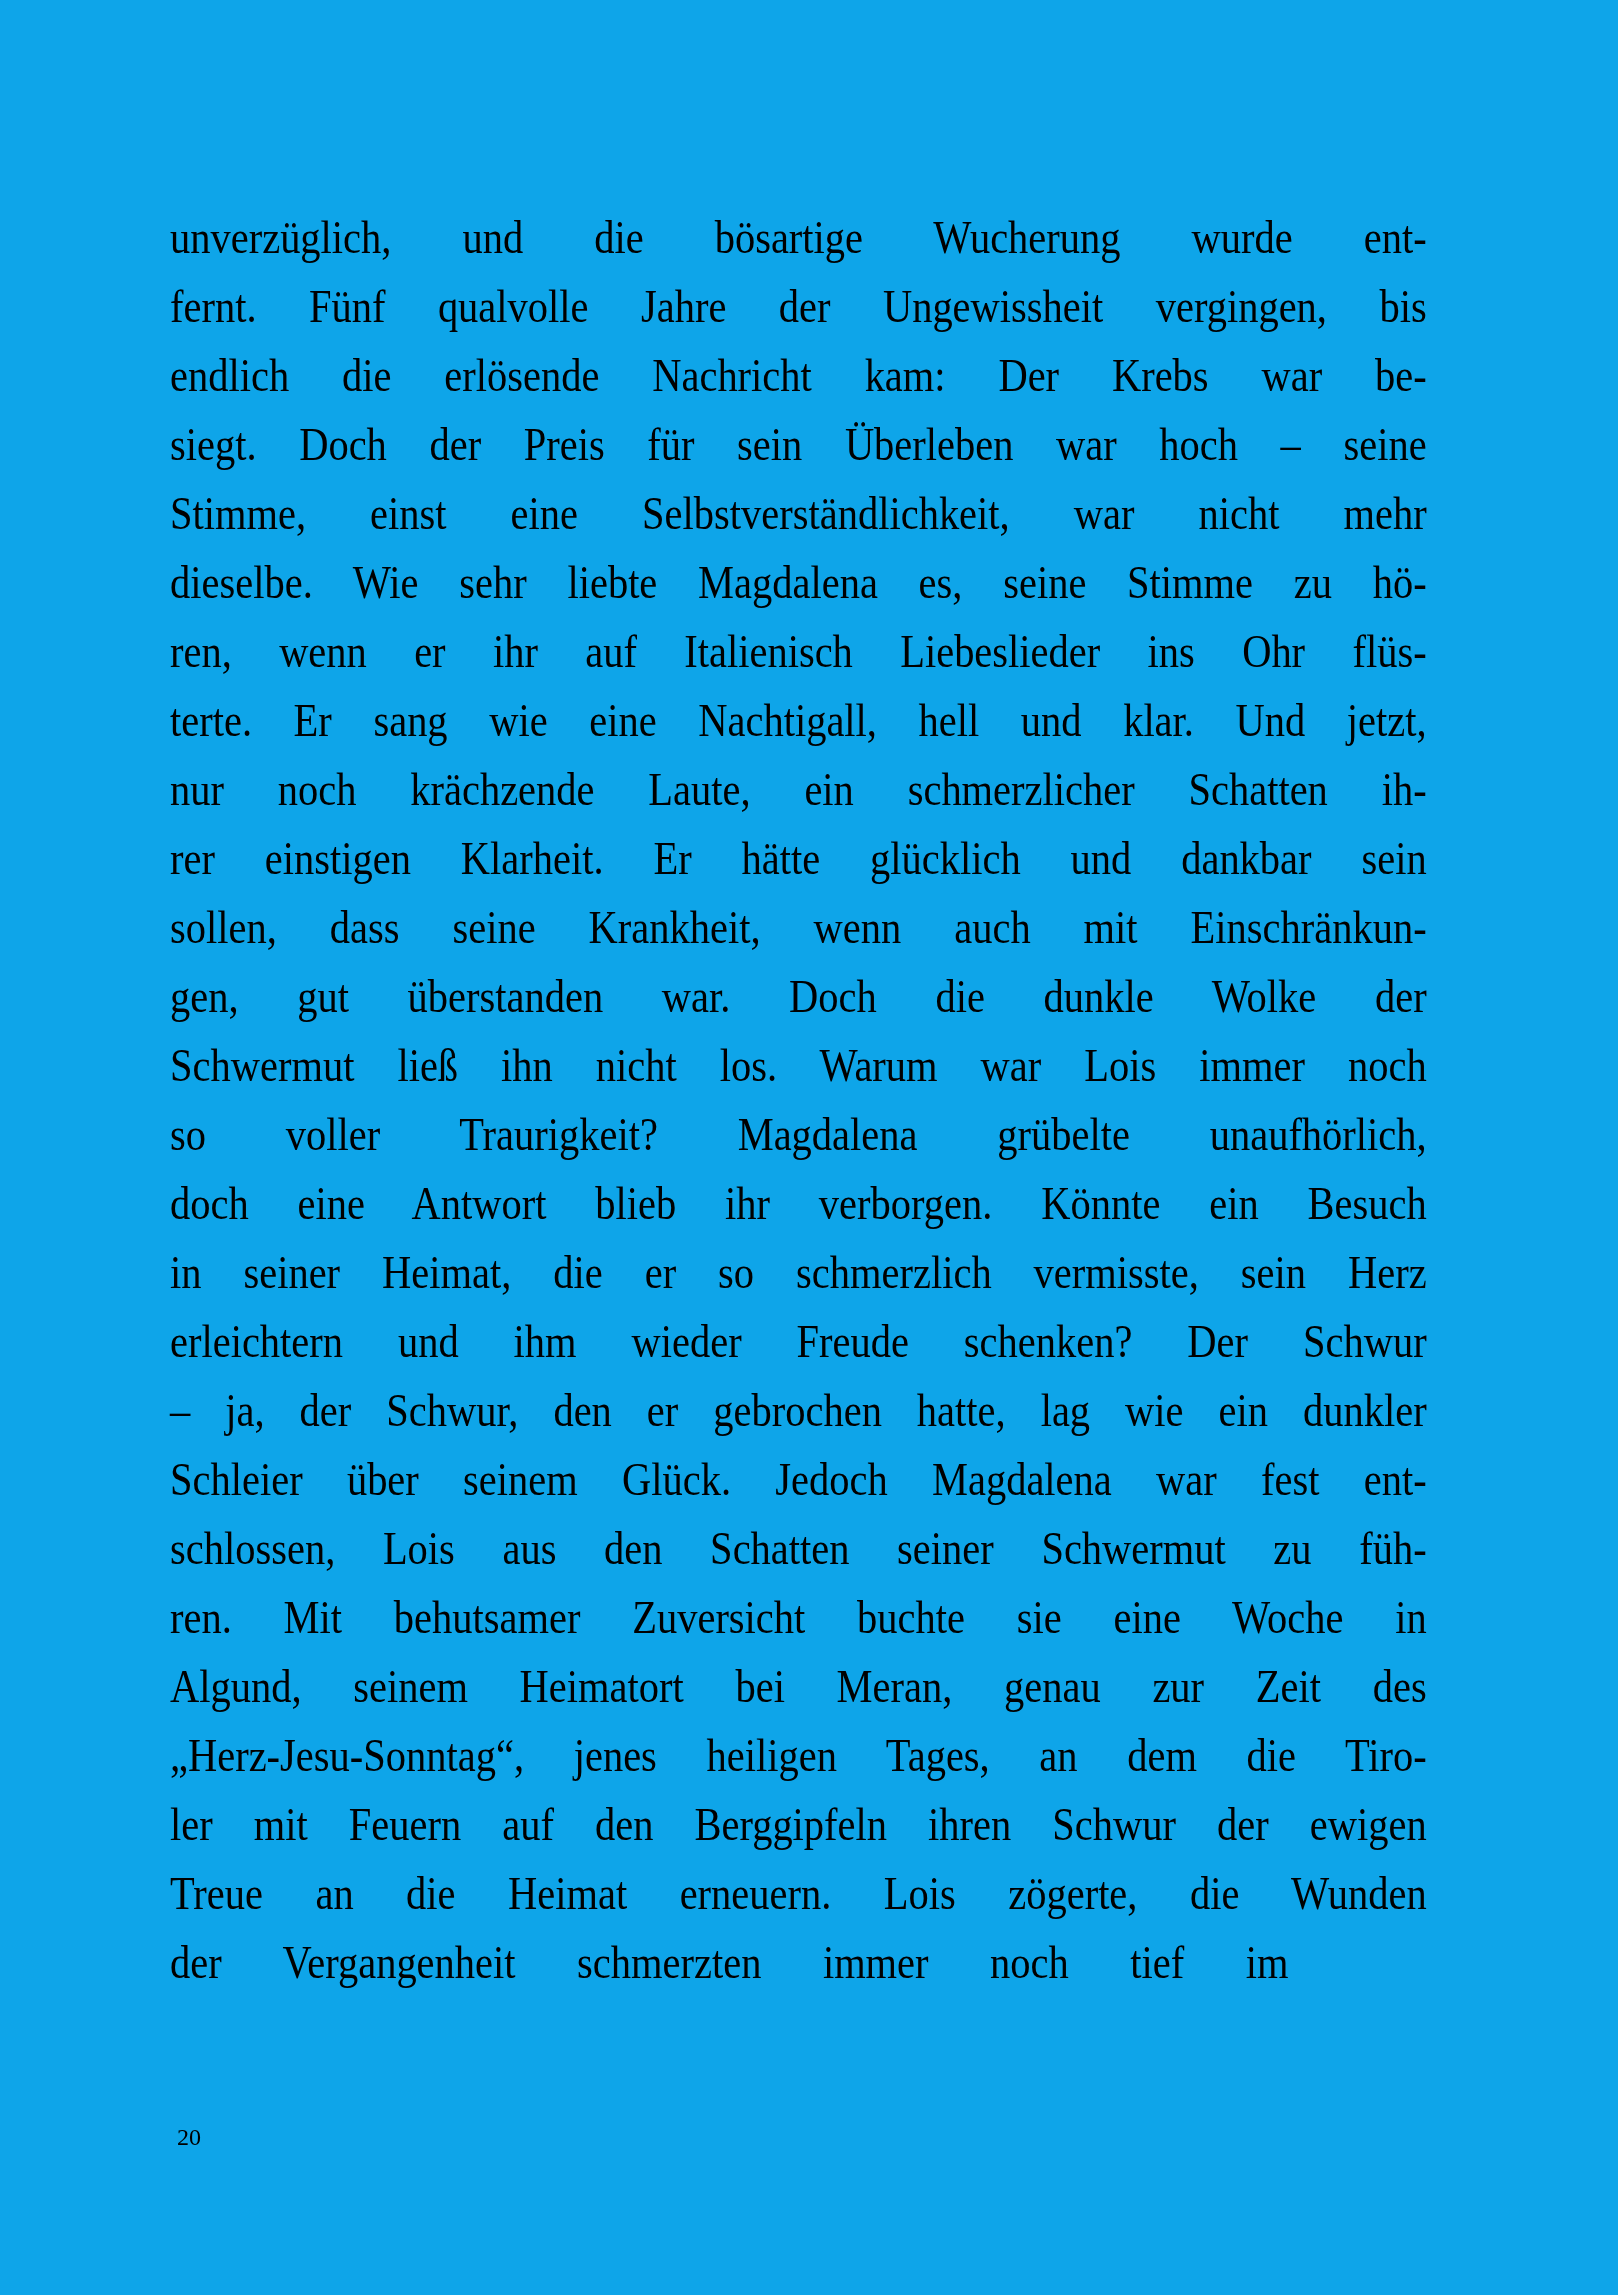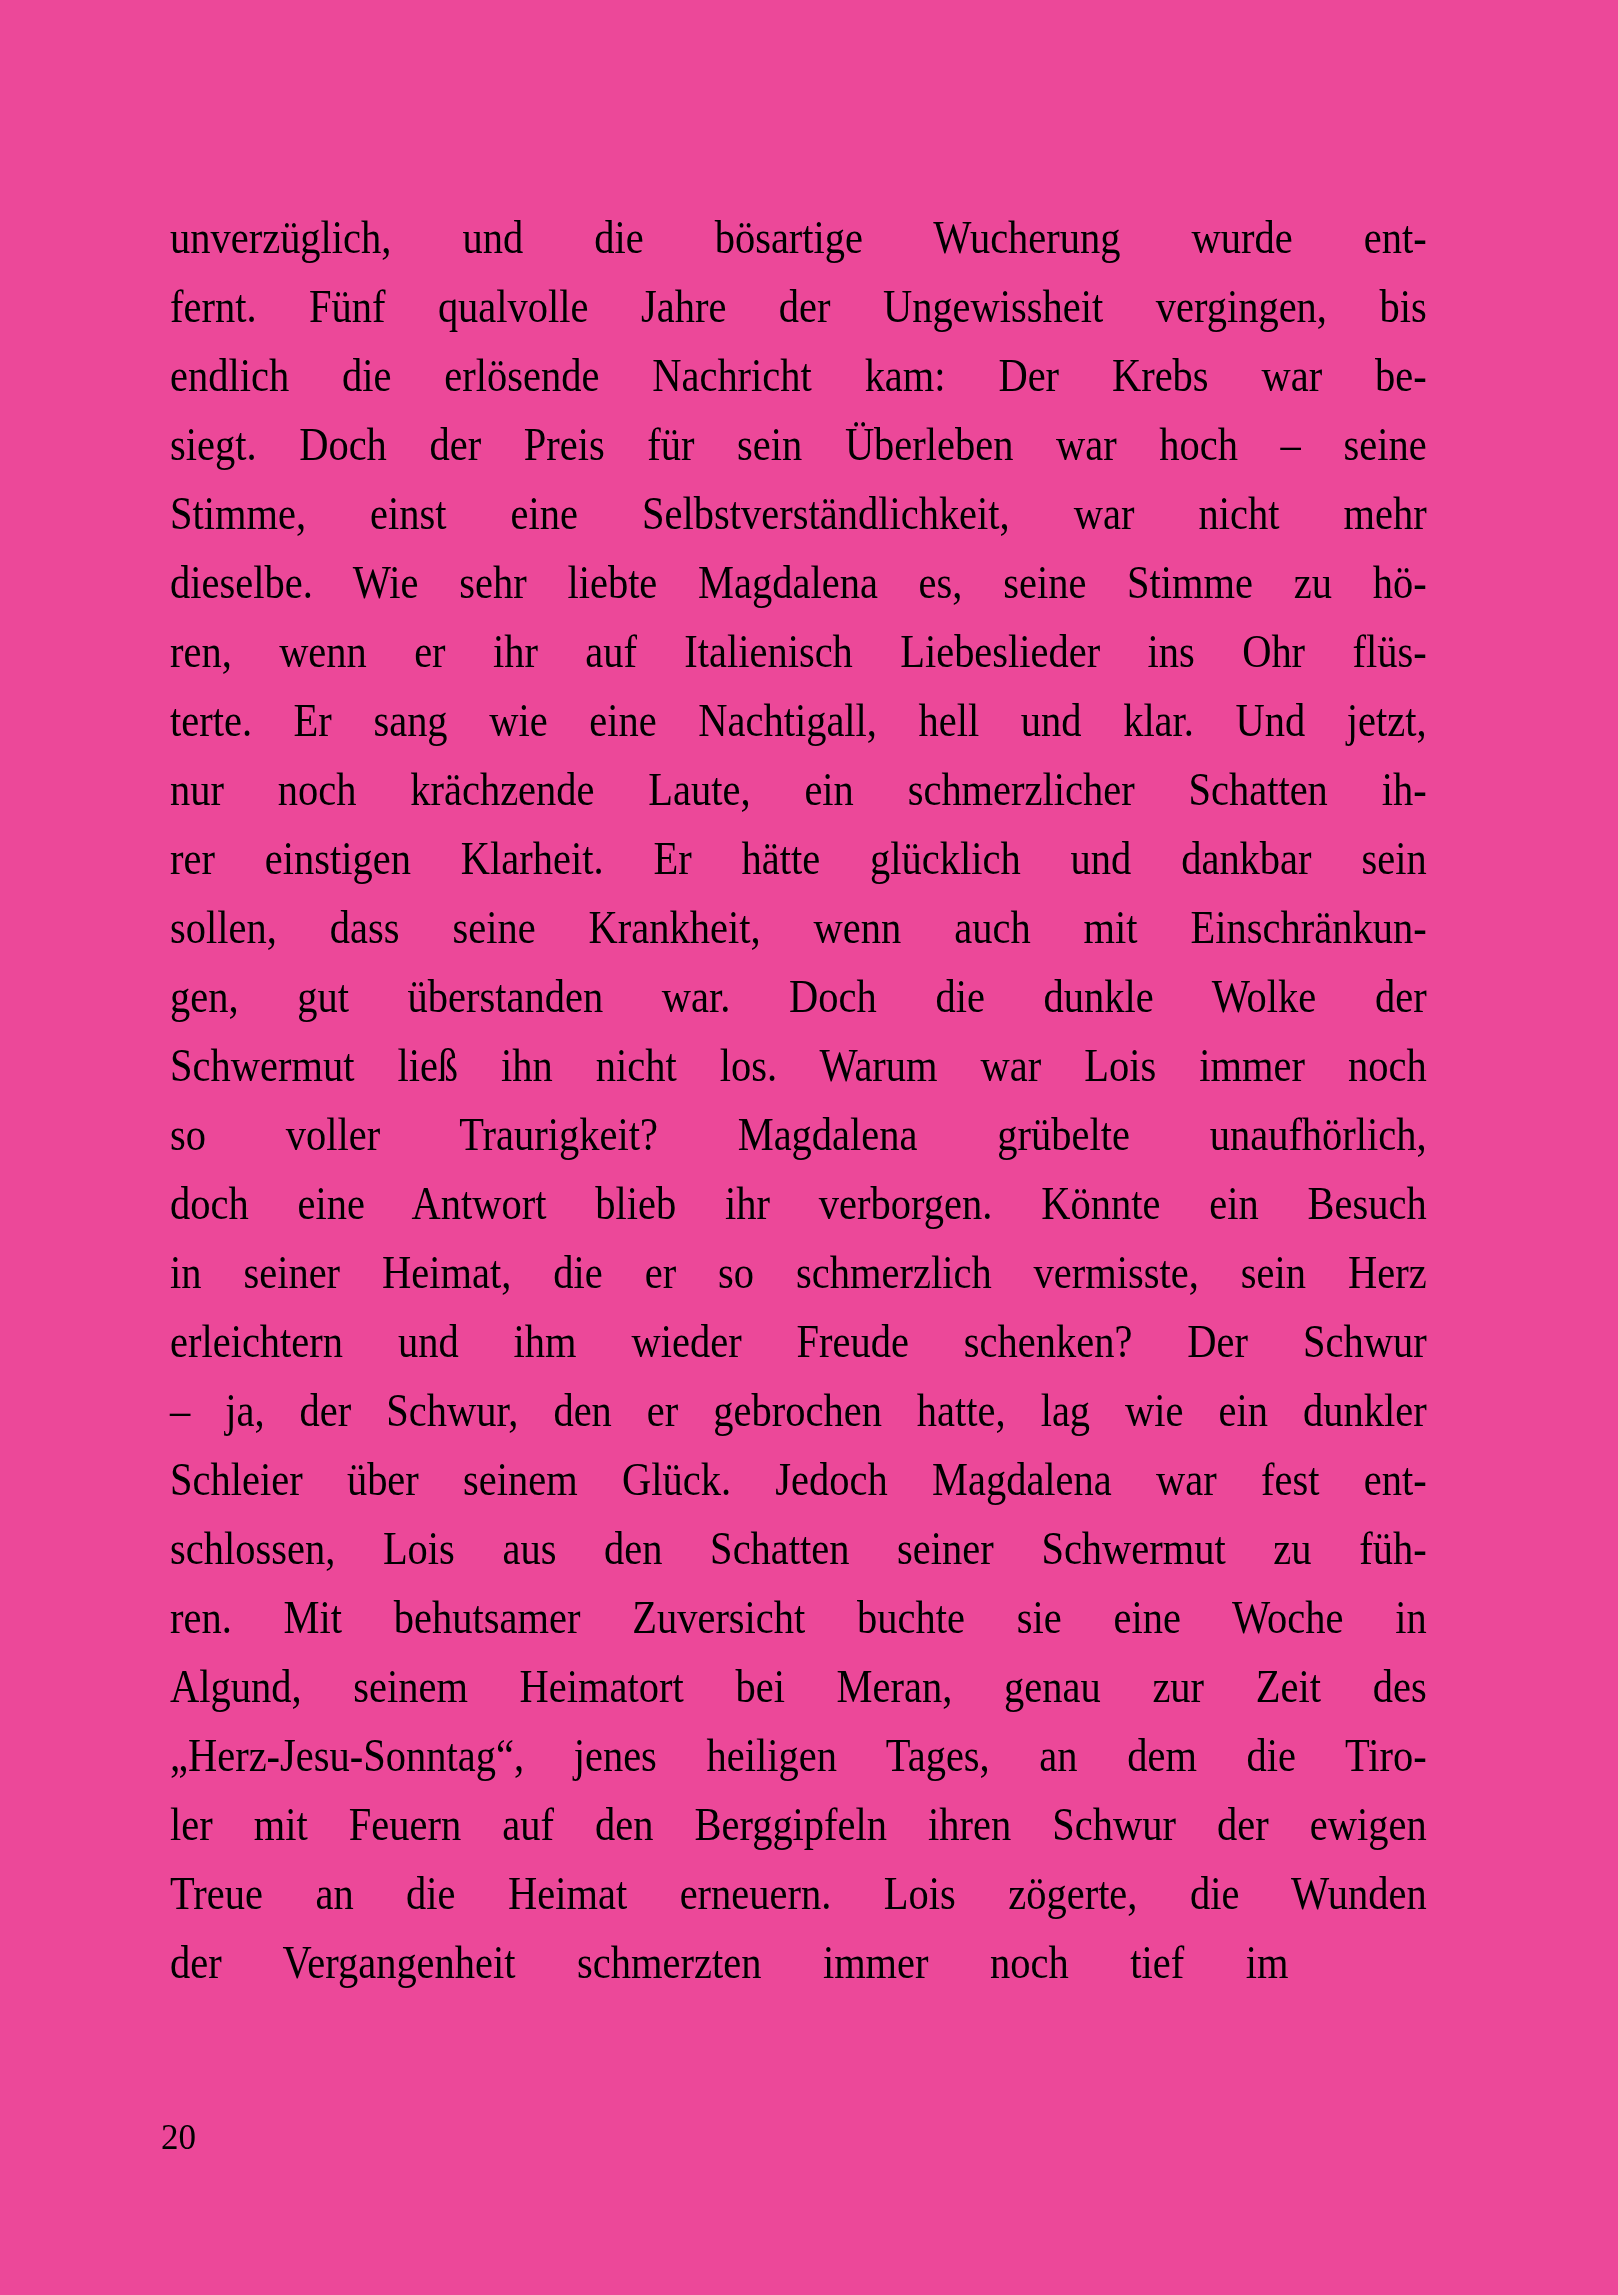--- a/index.html
+++ b/index.html
@@ -4,21 +4,21 @@
 <style>
   html, body {
     margin: 0;
     padding: 0;
     background: #ffffff;
   }
   .page {
     position: relative;
     width: 1619px;
     height: 2295px;
-    background: #ec4899;
+    background: #0ea5e9;
     overflow: hidden;
     font-family: "Liberation Serif", "DejaVu Serif", serif;
     color: #000000;
   }
   .body-text {
     position: absolute;
     left: 170px;
     top: 203px;
     width: 1428px;
     transform: scaleX(0.88);
@@ -32,23 +32,23 @@
     text-align-last: justify;
     text-justify: inter-word;
     height: 69px;
     white-space: normal;
   }
   .text-line.last {
     width: 1271px;
   }
   .page-number {
     position: absolute;
-    left: 161px;
+    left: 177px;
     top: 2120px;
-    font-size: 35px;
+    font-size: 24px;
     line-height: 35px;
   }
 </style>
 </head>
 <body>
 
 <div class="page">
   <div class="body-text" id="body-text">
       <div class="text-line">unverzüglich, und die bösartige Wucherung wurde ent-</div>
       <div class="text-line">fernt. Fünf qualvolle Jahre der Ungewissheit vergingen, bis</div>

